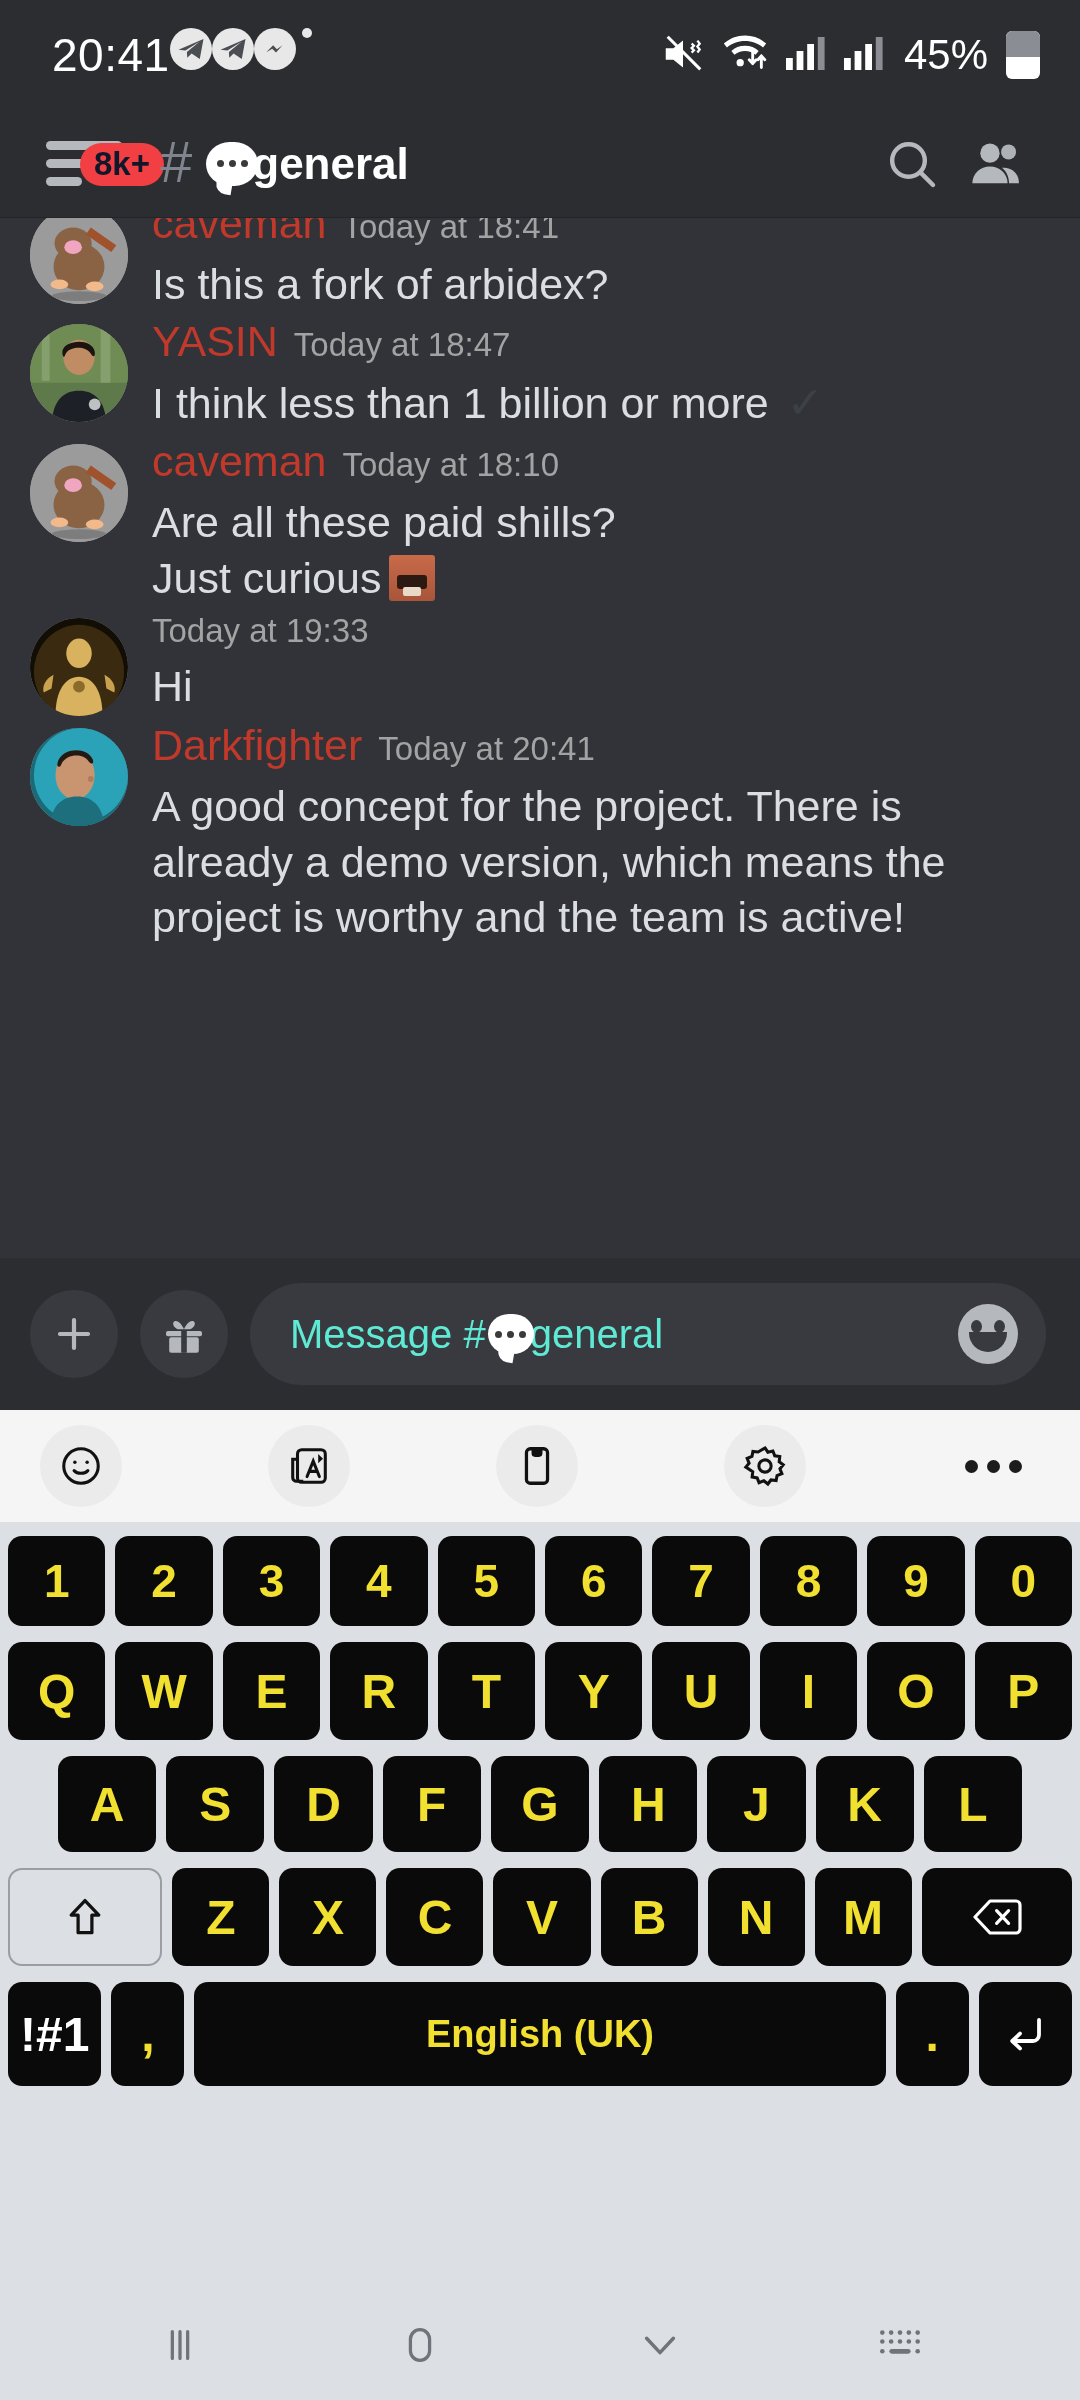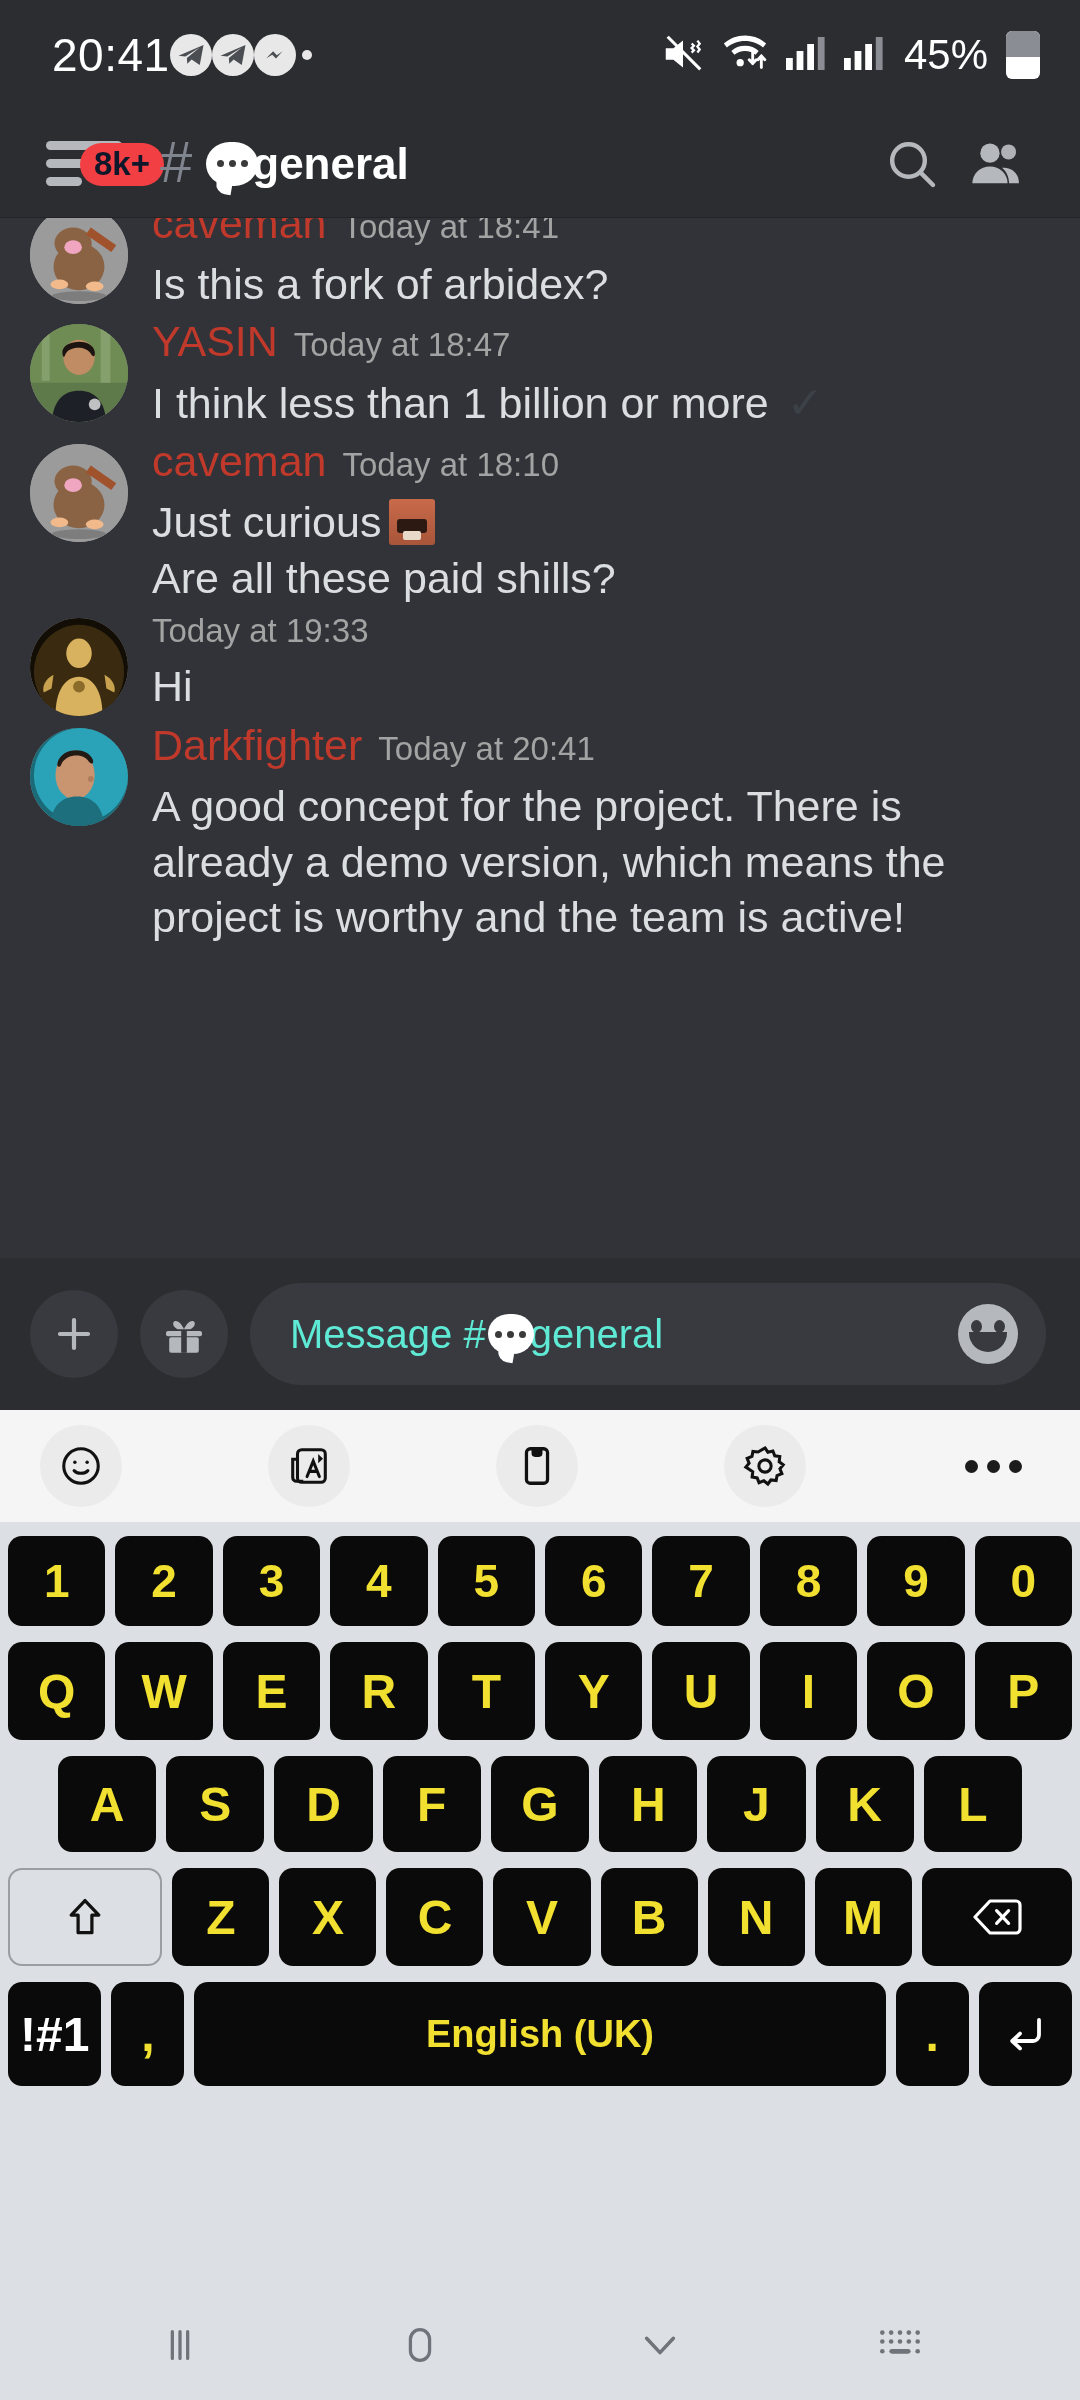--- a/index.html
+++ b/index.html
@@ -11,21 +11,21 @@
     -webkit-font-smoothing:antialiased;
   }
   .phone { width:1080px; height:2400px; position:relative; display:flex; flex-direction:column; }
 
   
   .statusbar{
     height:110px; flex:0 0 110px; background:#2b2d31;
     display:flex; align-items:center; justify-content:space-between;
     padding:0 40px 0 52px;
   }
-  .sb-left{ display:flex; align-items:center; }
+  .sb-left{ display:flex; }
   .sb-time{ font-size:46px; font-weight:400; color:#ffffff; letter-spacing:.5px; }
   .sb-appicon{ width:42px; height:42px; border-radius:50%; background:#e8e8e8; display:flex; align-items:center; justify-content:center; }
   .sb-appicon svg{ display:block; }
   .sb-dot{ width:10px; height:10px; border-radius:50%; background:#e8e8e8; margin-left:6px; }
   .sb-right{ display:flex; gap:14px; }
   .sb-right svg{ display:block; }
   .sb-batt-text{ font-size:42px; color:#fff; margin-left:4px; letter-spacing:0; }
   .battery{ width:34px; height:48px; border-radius:6px; background:#ffffff; position:relative; margin-left:4px; overflow:hidden;}
   .battery:before{ content:""; position:absolute; top:-6px; left:10px; width:14px; height:8px; background:#fff; border-radius:3px 3px 0 0;}
   .battery-fill{ position:absolute; top:0; left:0; right:0; height:55%; background:#8a8d93; }
@@ -300,22 +300,22 @@
             <ellipse cx="66" cy="82" rx="9" ry="5" fill="#f2b98a"></ellipse>
             <ellipse cx="50" cy="92" rx="28" ry="5" fill="#7d7d7d"></ellipse>
           </svg>
       </div>
       <div class="msg-body">
         <div class="msg-head">
           <span class="author">caveman</span>
           <span class="timestamp">Today at 18:10</span>
         </div>
         <div class="msg-text">
+          <span class="line">Are all these paid shills?</span>
           <span class="line"><span>Just curious</span><span class="emoji-img"></span></span>
-          <span class="line">Are all these paid shills?</span>
         </div>
       </div>
     </div>
 
     <div class="msg">
       <div class="avatar">
         <svg viewBox="0 0 100 100">
             <rect width="100" height="100" fill="#120e06"></rect>
             <ellipse cx="50" cy="55" rx="46" ry="48" fill="#3a2a10"></ellipse>
             <ellipse cx="50" cy="36" rx="13" ry="15" fill="#d8b25e"></ellipse>

